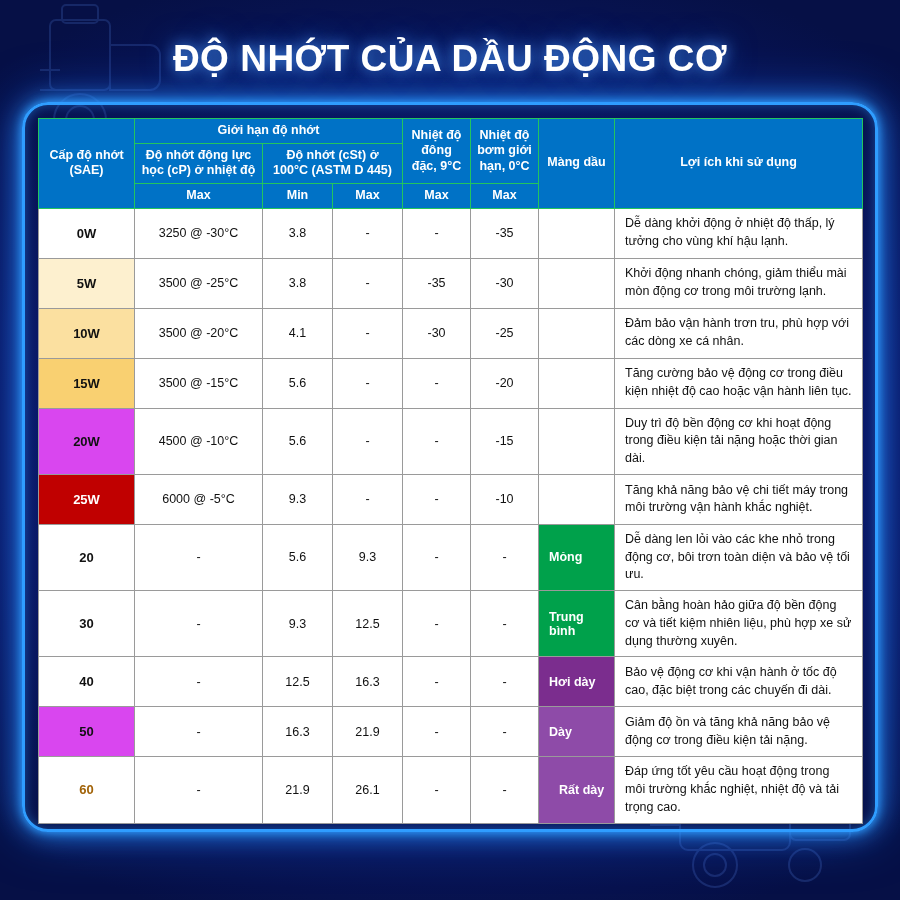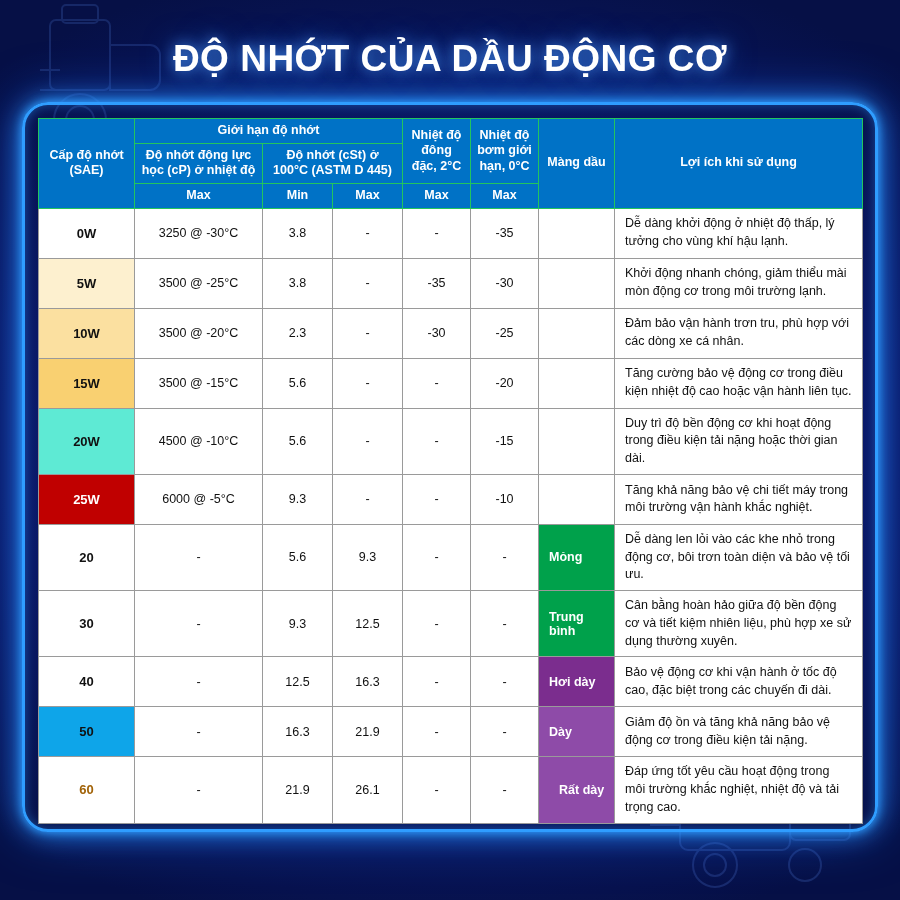--- a/index.html
+++ b/index.html
@@ -154,21 +154,21 @@
         <col class="c3">
       <col class="c4">
         <col class="c5">
         <col class="c6">
         <col class="c7">
     </colgroup>
     <thead>
       <tr>
         <th rowspan="3">Cấp độ nhớt (SAE)</th>
         <th colspan="3">Giới hạn độ nhớt</th>
-        <th rowspan="2">Nhiệt độ đông đặc, 2°C</th>
+        <th rowspan="2">Nhiệt độ đông đặc, 9°C</th>
         <th rowspan="2">Nhiệt độ bơm giới hạn, 0°C</th>
         <th rowspan="3">Màng dầu</th>
         <th rowspan="3">Lợi ích khi sử dụng</th>
       </tr>
       <tr>
         <th rowspan="1">Độ nhớt động lực học (cP) ở nhiệt độ</th>
         <th colspan="2">Độ nhớt (cSt) ở 100°C (ASTM D 445)</th>
       </tr>
       <tr>
         <th class="sub">Max</th>
@@ -195,39 +195,39 @@
           <td>3.8</td>
           <td>-</td>
           <td>-35</td>
           <td>-30</td>
           <td class="film empty" style="background:#ffffff;"></td>
           <td class="benefit">Khởi động nhanh chóng, giảm thiểu mài mòn động cơ trong môi trường lạnh.</td>
         </tr>
         <tr>
           <td class="grade" style="background:#fbe0a0;color:#111111;">10W</td>
           <td>3500 @ -20°C</td>
-          <td>2.3</td>
+          <td>4.1</td>
           <td>-</td>
           <td>-30</td>
           <td>-25</td>
           <td class="film empty" style="background:#ffffff;"></td>
           <td class="benefit">Đảm bảo vận hành trơn tru, phù hợp với các dòng xe cá nhân.</td>
         </tr>
         <tr>
           <td class="grade" style="background:#f9d071;color:#111111;">15W</td>
           <td>3500 @ -15°C</td>
           <td>5.6</td>
           <td>-</td>
           <td>-</td>
           <td>-20</td>
           <td class="film empty" style="background:#ffffff;"></td>
           <td class="benefit">Tăng cường bảo vệ động cơ trong điều kiện nhiệt độ cao hoặc vận hành liên tục.</td>
         </tr>
         <tr>
-          <td class="grade" style="background:#5eead4;color:#111111;">20W</td>
+          <td class="grade" style="background:#d946ef;color:#111111;">20W</td>
           <td>4500 @ -10°C</td>
           <td>5.6</td>
           <td>-</td>
           <td>-</td>
           <td>-15</td>
           <td class="film empty" style="background:#ffffff;"></td>
           <td class="benefit">Duy trì độ bền động cơ khi hoạt động trong điều kiện tải nặng hoặc thời gian dài.</td>
         </tr>
         <tr>
           <td class="grade" style="background:#c00000;color:#ffffff;">25W</td>
@@ -263,21 +263,21 @@
           <td class="grade" style="background:#ffffff;color:#111111;">40</td>
           <td>-</td>
           <td>12.5</td>
           <td>16.3</td>
           <td>-</td>
           <td>-</td>
           <td class="film" style="background:#7b2d8e;">Hơi dày</td>
           <td class="benefit">Bảo vệ động cơ khi vận hành ở tốc độ cao, đặc biệt trong các chuyến đi dài.</td>
         </tr>
         <tr>
-          <td class="grade" style="background:#0ea5e9;color:#111111;">50</td>
+          <td class="grade" style="background:#d946ef;color:#111111;">50</td>
           <td>-</td>
           <td>16.3</td>
           <td>21.9</td>
           <td>-</td>
           <td>-</td>
           <td class="film" style="background:#8e4ba8;">Dày</td>
           <td class="benefit">Giảm độ ồn và tăng khả năng bảo vệ động cơ trong điều kiện tải nặng.</td>
         </tr>
         <tr>
           <td class="grade" style="background:#ffffff;color:#a16207;">60</td>

